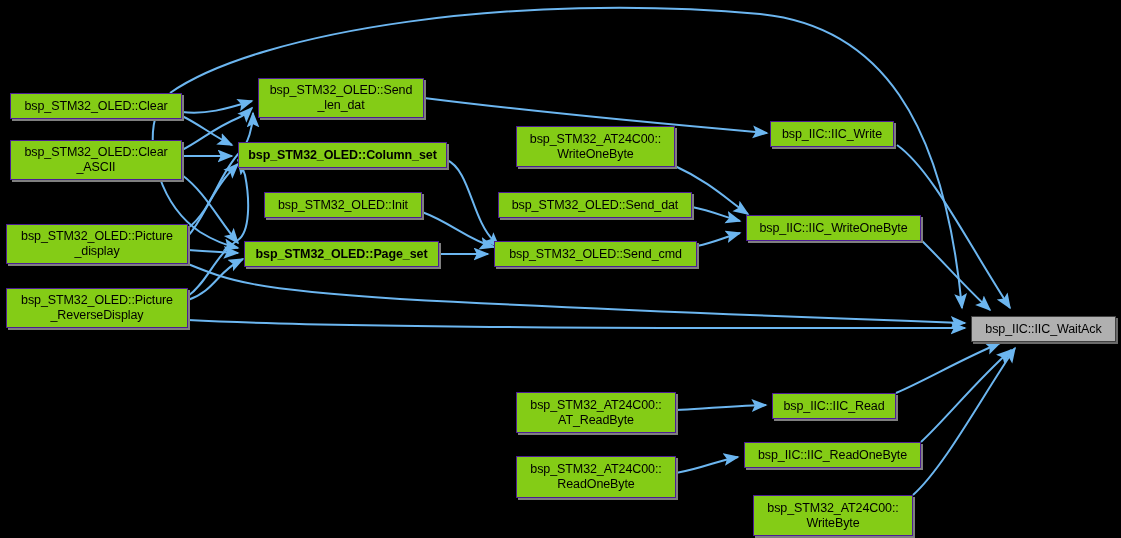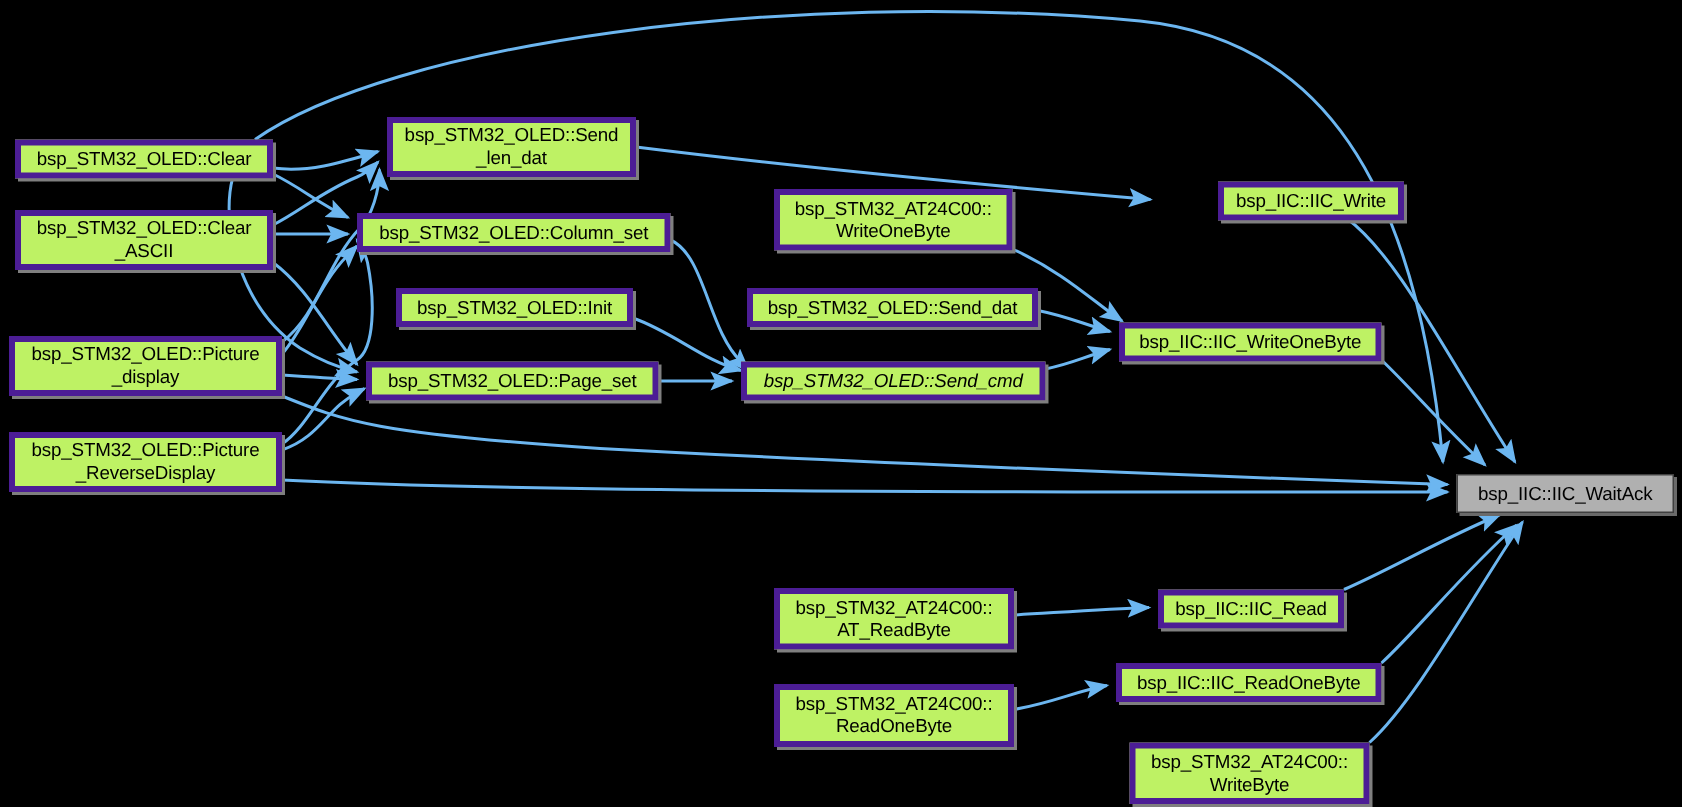--- a/index.html
+++ b/index.html
@@ -7,22 +7,22 @@
     position:relative;
     width:1121px;height:538px;
     background:#000000;
     overflow:hidden;
     font-family:"Liberation Sans", sans-serif;
   }
   svg.edges{position:absolute;left:0;top:0;width:1121px;height:538px;}
   .node{
     position:absolute;
     box-sizing:border-box;
-    background:#bef264;
-    border:4px solid #4c1d95;
+    background:#84cc16;
+    border:1px solid #4c1d95;
     box-shadow:2px 2px 0 0 #7f7f7f;
     color:#000000;
     font-size:12.5px;
     line-height:15px;
     display:flex;
     align-items:center;
     justify-content:center;
     text-align:center;
     white-space:pre-line;
     letter-spacing:-0.1px;
@@ -77,32 +77,32 @@
   <div id="node-layer">
       <div class="node" style="left: 10px; top: 93px; width: 172px; height: 26px;"><span>bsp_STM32_OLED::Clear</span></div>
       <div class="node" style="left: 10px; top: 140px; width: 172px; height: 40px;"><span>bsp_STM32_OLED::Clear
 _ASCII</span></div>
       <div class="node" style="left: 6px; top: 224px; width: 182px; height: 40px;"><span>bsp_STM32_OLED::Picture
 _display</span></div>
       <div class="node" style="left: 6px; top: 288px; width: 182px; height: 40px;"><span>bsp_STM32_OLED::Picture
 _ReverseDisplay</span></div>
       <div class="node" style="left: 258px; top: 78px; width: 166px; height: 40px;"><span>bsp_STM32_OLED::Send
 _len_dat</span></div>
-      <div class="node" style="left: 238px; top: 142px; width: 209px; height: 26px;"><span>bsp_STM32_OLED::Column_set</span></div>
+      <div class="node" style="left: 238px; top: 142px; width: 209px; height: 26px; font-weight: bold;"><span>bsp_STM32_OLED::Column_set</span></div>
       <div class="node" style="left: 264px; top: 192px; width: 158px; height: 26px; align-items: center;"><span>bsp_STM32_OLED::Init</span></div>
-      <div class="node" style="left: 244px; top: 241px; width: 195px; height: 26px;"><span>bsp_STM32_OLED::Page_set</span></div>
+      <div class="node" style="left: 244px; top: 241px; width: 195px; height: 26px; font-weight: bold;"><span>bsp_STM32_OLED::Page_set</span></div>
       <div class="node" style="left: 516px; top: 126px; width: 159px; height: 41px;"><span>bsp_STM32_AT24C00::
 WriteOneByte</span></div>
       <div class="node" style="left: 498px; top: 192px; width: 194px; height: 26px;"><span>bsp_STM32_OLED::Send_dat</span></div>
-      <div class="node" style="left: 494px; top: 241px; width: 203px; height: 26px; font-style: italic;"><span>bsp_STM32_OLED::Send_cmd</span></div>
+      <div class="node" style="left: 494px; top: 241px; width: 203px; height: 26px;"><span>bsp_STM32_OLED::Send_cmd</span></div>
       <div class="node" style="left: 516px; top: 392px; width: 160px; height: 41px;"><span>bsp_STM32_AT24C00::
 AT_ReadByte</span></div>
       <div class="node" style="left: 516px; top: 456px; width: 160px; height: 42px;"><span>bsp_STM32_AT24C00::
 ReadOneByte</span></div>
-      <div class="node" style="left: 812px; top: 121px; width: 124px; height: 26px;"><span>bsp_IIC::IIC_Write</span></div>
+      <div class="node" style="left: 770px; top: 121px; width: 124px; height: 26px;"><span>bsp_IIC::IIC_Write</span></div>
       <div class="node" style="left: 746px; top: 215px; width: 175px; height: 26px;"><span>bsp_IIC::IIC_WriteOneByte</span></div>
       <div class="node" style="left: 772px; top: 393px; width: 124px; height: 26px;"><span>bsp_IIC::IIC_Read</span></div>
       <div class="node" style="left: 744px; top: 442px; width: 177px; height: 26px; justify-content: center;"><span>bsp_IIC::IIC_ReadOneByte</span></div>
       <div class="node" style="left: 753px; top: 495px; width: 160px; height: 41px;"><span>bsp_STM32_AT24C00::
 WriteByte</span></div>
       <div class="node current" style="left: 971px; top: 316px; width: 145px; height: 26px;"><span>bsp_IIC::IIC_WaitAck</span></div>
     </div>
 </div>
 
 </body></html>

